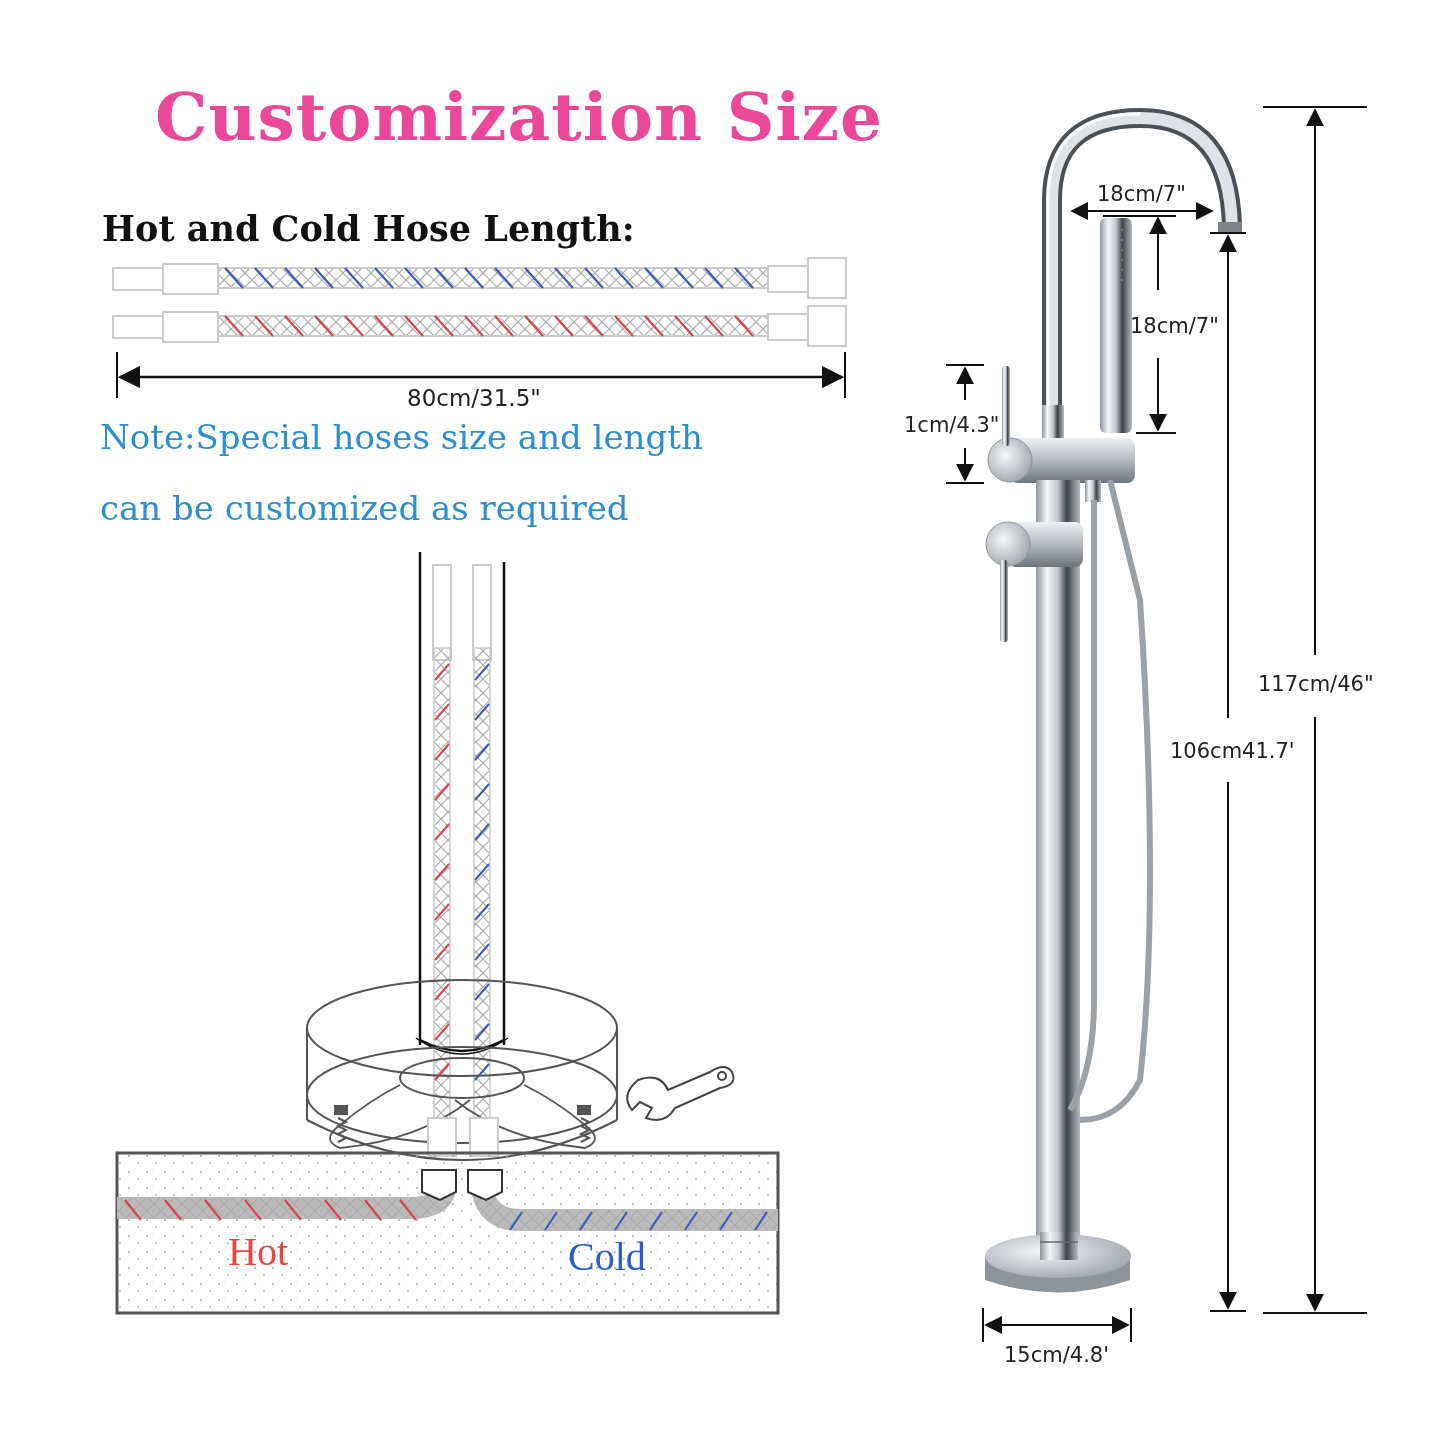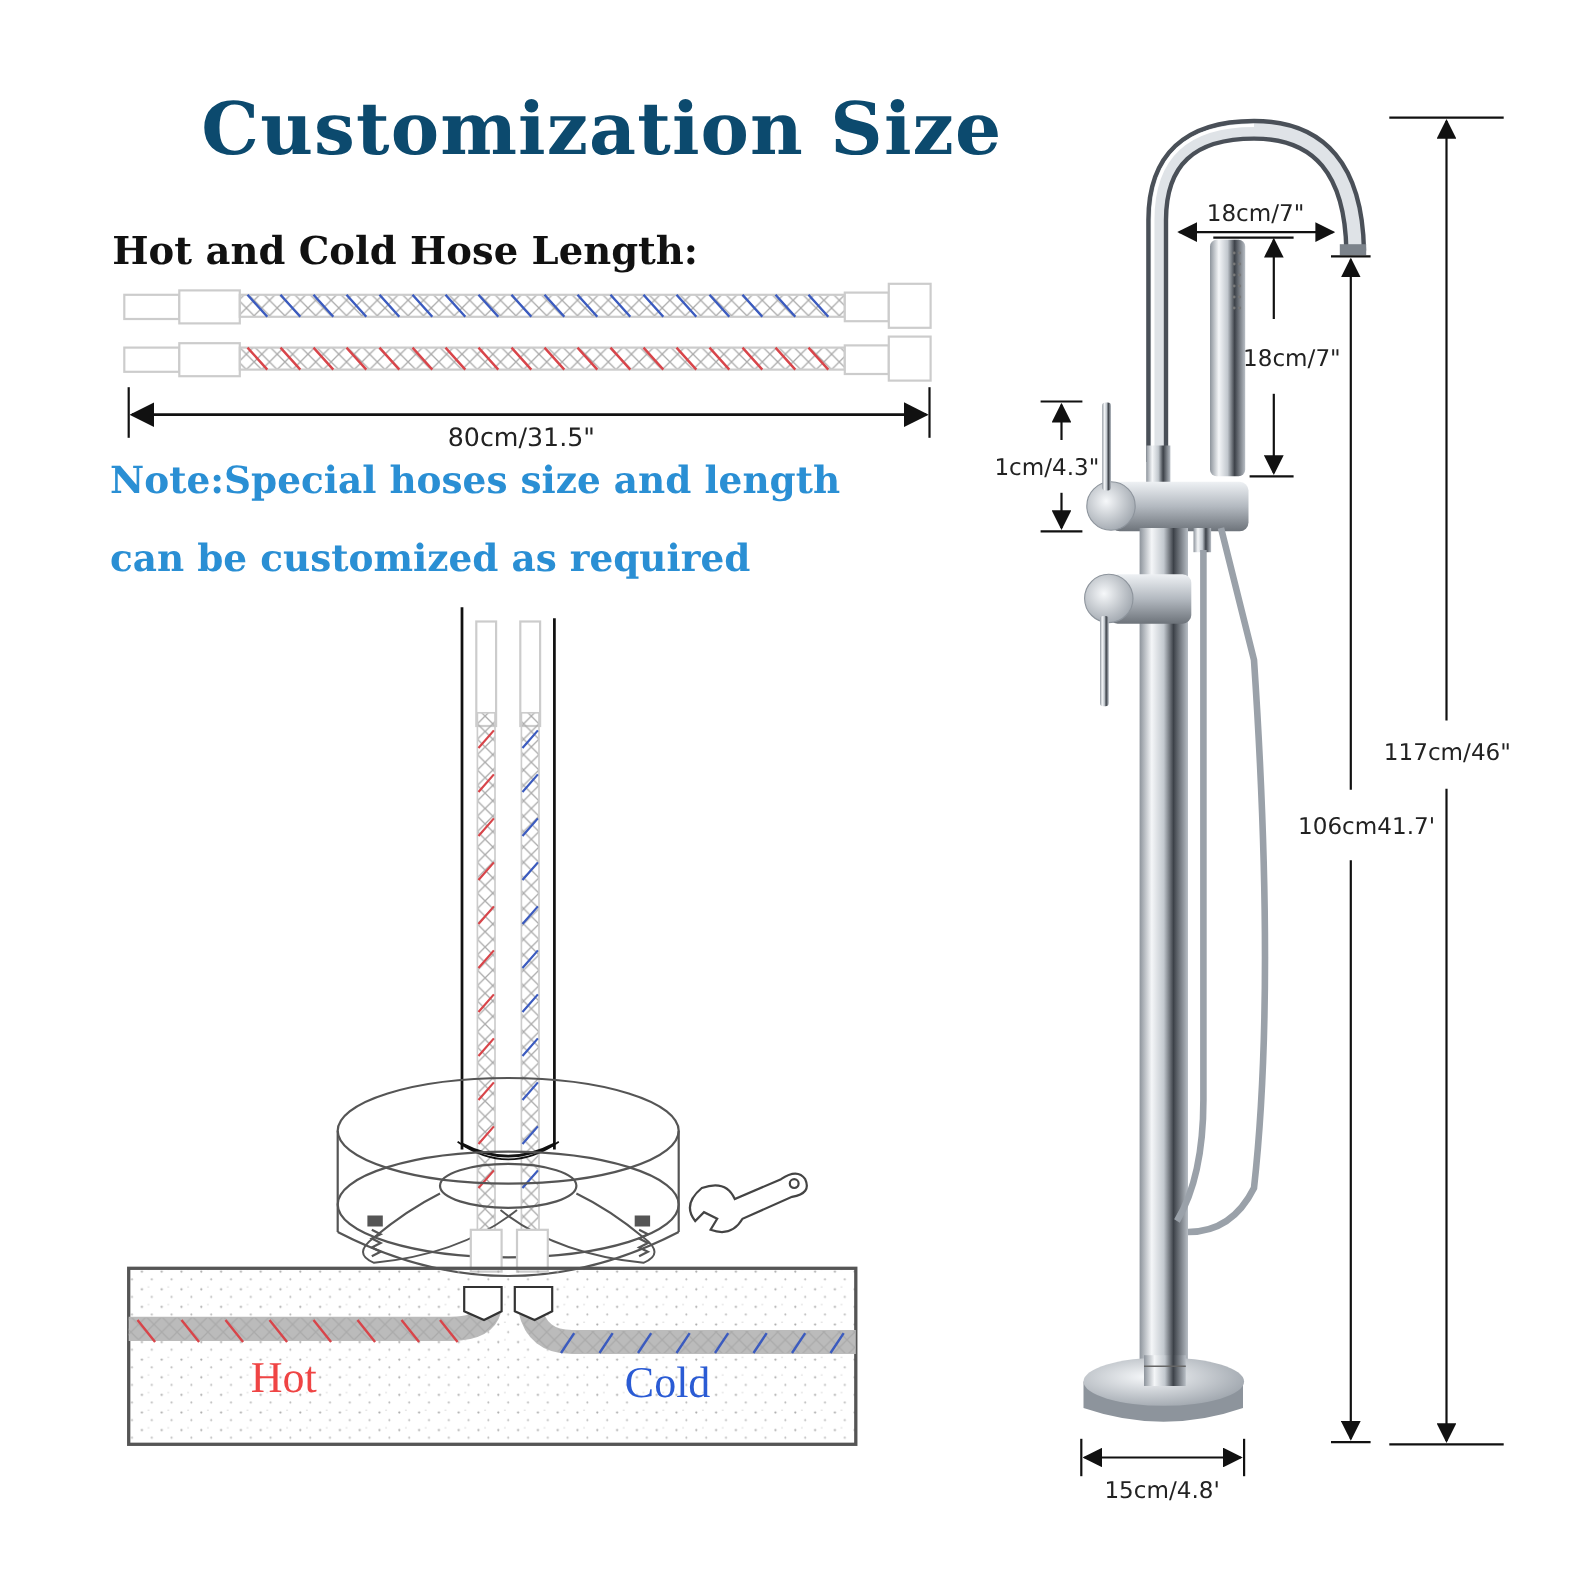--- a/index.html
+++ b/index.html
@@ -1,20 +1,20 @@
 <!DOCTYPE html>
 <html><head>
 <meta charset="utf-8">
 <style>
   html, body { margin:0; padding:0; background:#ffffff; }
   body { width:1445px; height:1445px; position:relative; overflow:hidden; font-family:"Liberation Sans", sans-serif; }
   .abs { position:absolute; }
-  .title { left:155px; top:78px; font-family:"DejaVu Serif", serif; font-weight:bold; font-size:66px; color:#0c4a6e; letter-spacing:1px; white-space:nowrap;margin-left:28px; }
+  .title { left:155px; top:78px; font-family:"DejaVu Serif", serif; font-weight:bold; font-size:66px; color:#ec4899; letter-spacing:1px; white-space:nowrap; }
   .subtitle { left:102px; top:208px; font-family:"DejaVu Serif", serif; font-weight:bold; font-size:35px; color:#111; white-space:nowrap; }
-  .note { left:100px; font-family:"DejaVu Serif", serif; font-weight:bold; font-size:34px; color:#2a8fd4; white-space:nowrap; }
+  .note { left:100px; font-family:"DejaVu Serif", serif; font-weight:normal; font-size:34px; color:#2a8fd4; white-space:nowrap; }
   .dim { font-family:"DejaVu Sans", sans-serif; font-size:21px; color:#222; white-space:nowrap; }
   .lbl-hot { font-family:"Liberation Serif", serif; font-size:40px; color:#ef4444; }
   .lbl-cold { font-family:"Liberation Serif", serif; font-size:40px; color:#2a5bd4; }
   svg { position:absolute; left:0; top:0; }
 </style>
 </head>
 <body>
 
 <div class="abs title">Customization Size</div>
 <div class="abs subtitle">Hot and Cold Hose Length:</div>
@@ -218,15 +218,15 @@
 <div class="abs dim" style="left:407px; top:385px; font-size:23px;">80cm/31.5"</div>
 <div class="abs note" style="top:417px;">Note:Special hoses size and length</div>
 <div class="abs note" style="top:488px;">can be customized as required</div>
 
 <div class="abs lbl-hot" style="left:228px; top:1228px;">Hot</div>
 <div class="abs lbl-cold" style="left:568px; top:1233px;">Cold</div>
 
 <div class="abs dim" style="left:1097px; top:182px;">18cm/7"</div>
 <div class="abs dim" style="left:1130px; top:314px;">18cm/7"</div>
 <div class="abs dim" style="left:904px; top:413px;">1cm/4.3"</div>
-<div class="abs dim" style="left:1170px; top:739px;margin-left:10px;">106cm41.7'</div>
+<div class="abs dim" style="left:1170px; top:739px;">106cm41.7'</div>
 <div class="abs dim" style="left:1258px; top:672px;">117cm/46"</div>
 <div class="abs dim" style="left:1004px; top:1343px;">15cm/4.8'</div>
 
 </body></html>

